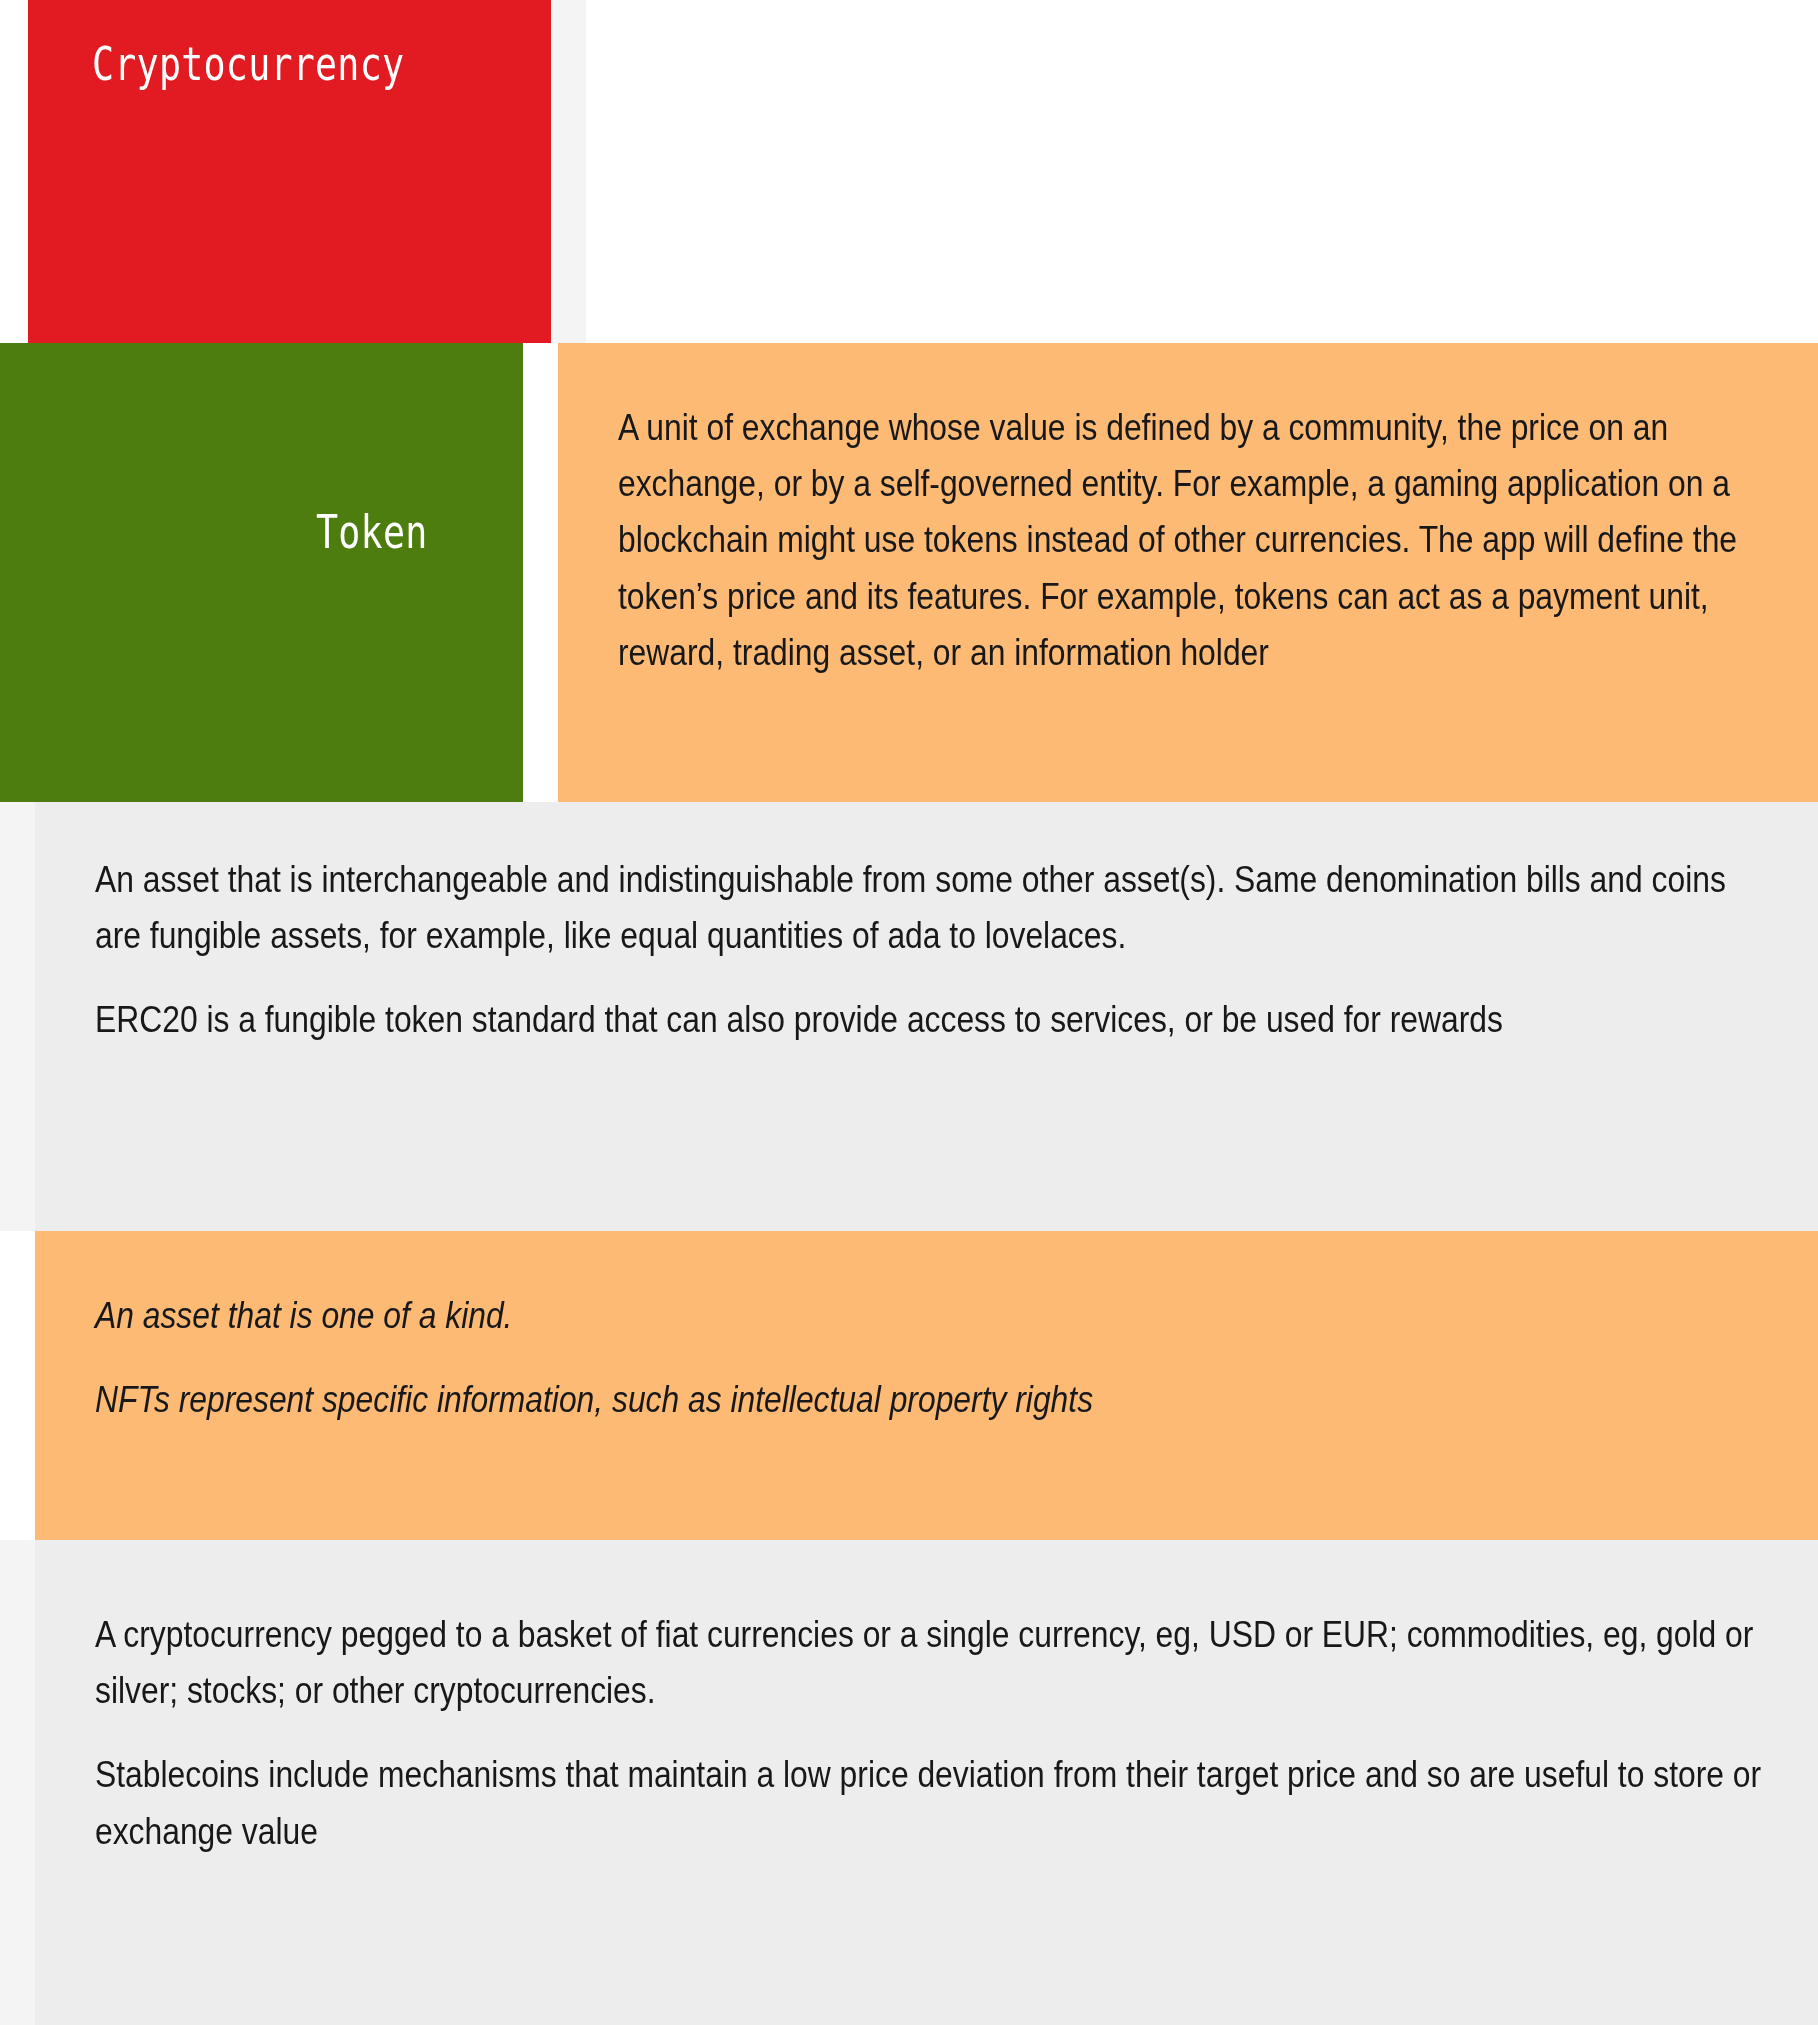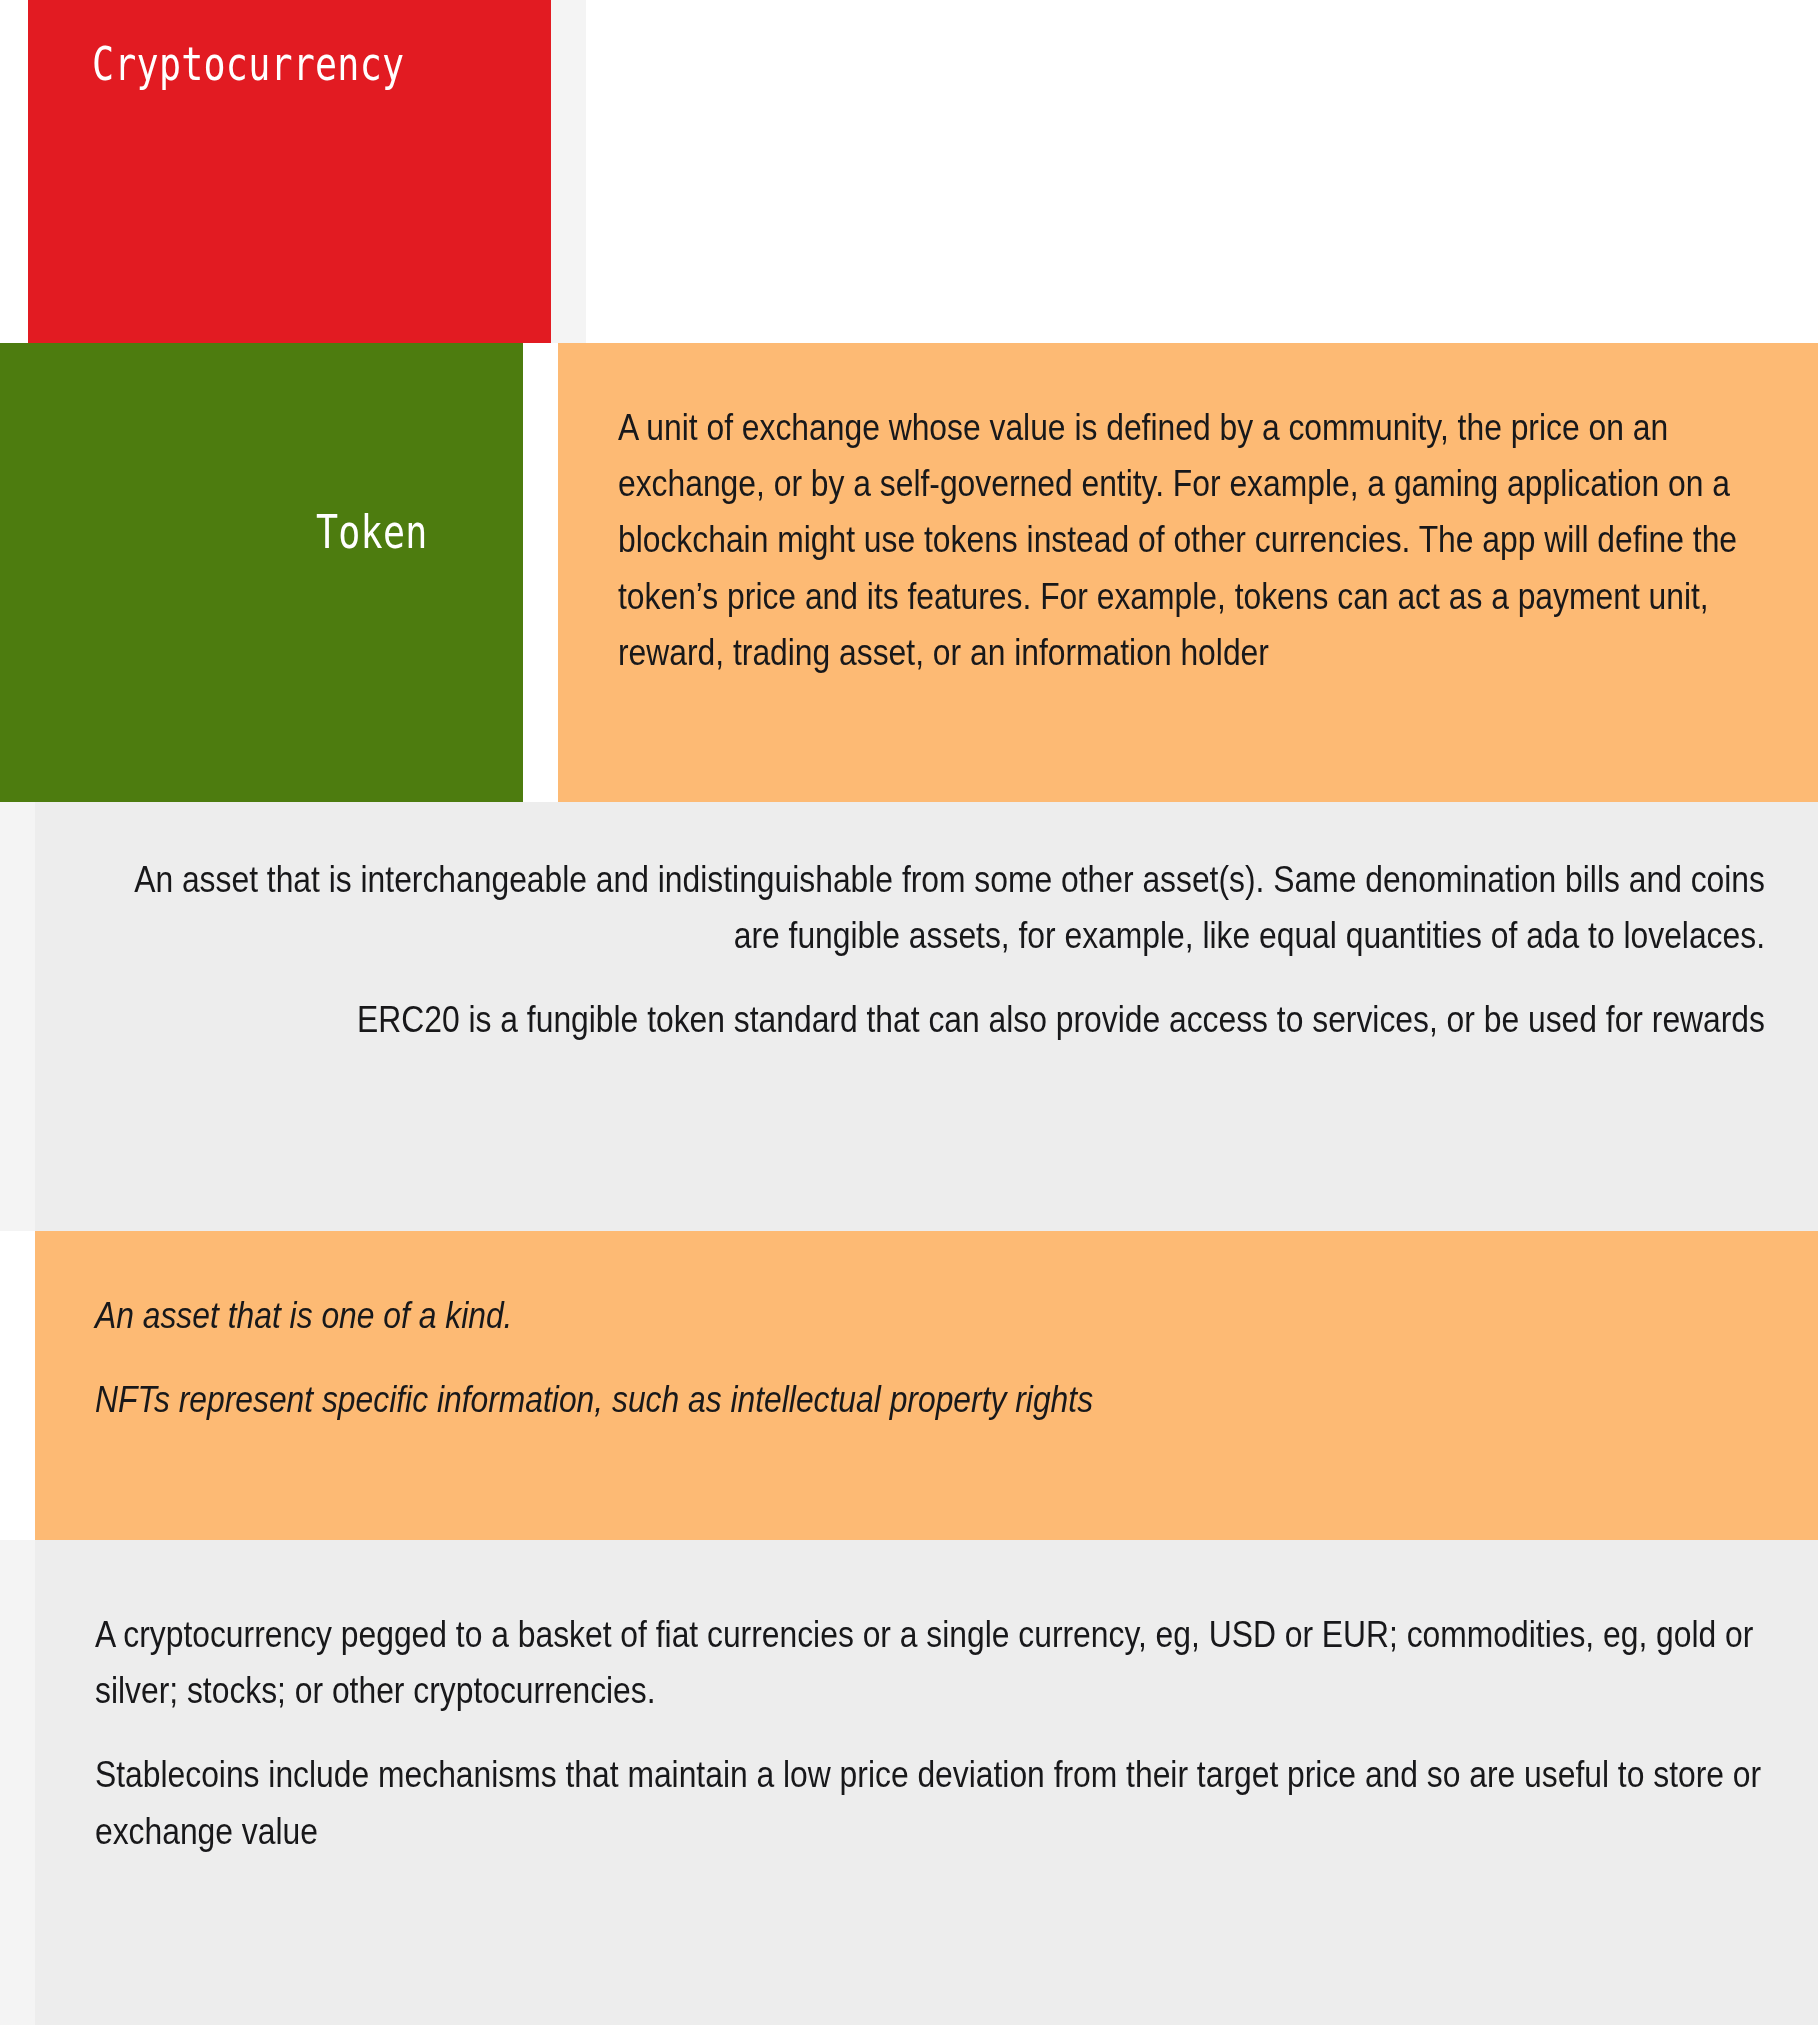--- a/index.html
+++ b/index.html
@@ -91,21 +91,21 @@
   .r1 { height: 343px; margin-left: 28px; }
   .r1 .term-cell { padding-top: 33px; }
   .r1 .desc-cell { padding-top: 57px; }
 
   .r2 { height: 459px; }
   .r2 .term-cell { padding-top: 158px; }
   .r2 .desc-cell { padding-top: 57px; }
 
   .r3 { height: 429px; }
   .r3 .term-cell { padding-top: 120px; }
-  .r3 .desc-cell { padding-top: 50px; text-align: right; }
+  .r3 .desc-cell { padding-top: 50px; }
 
   .r4 { height: 309px; }
   .r4 .term-cell { padding-top: 87px; }
   .r4 .desc-cell { padding-top: 57px; font-style: italic; }
 
   .r5 { height: 486px; }
   .r5 .term-cell { padding-top: 89px; }
   .r5 .desc-cell { padding-top: 67px; }
 </style>
 </head>

